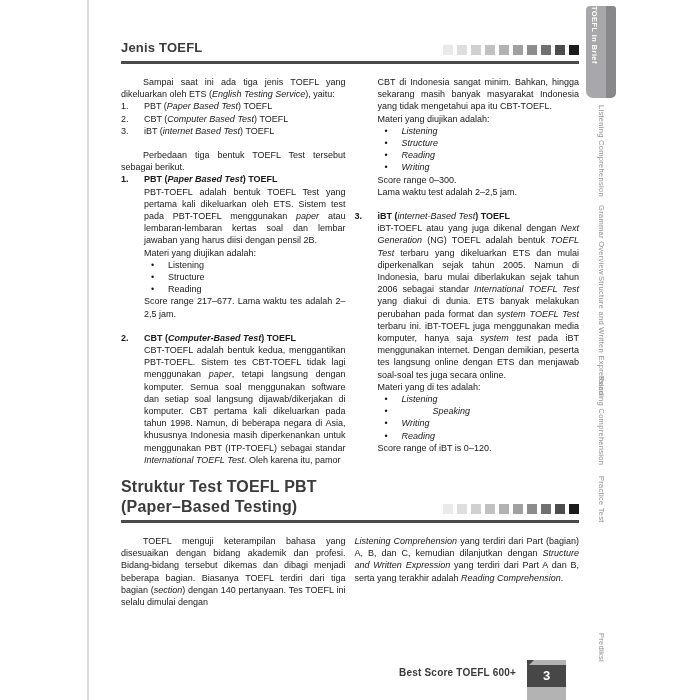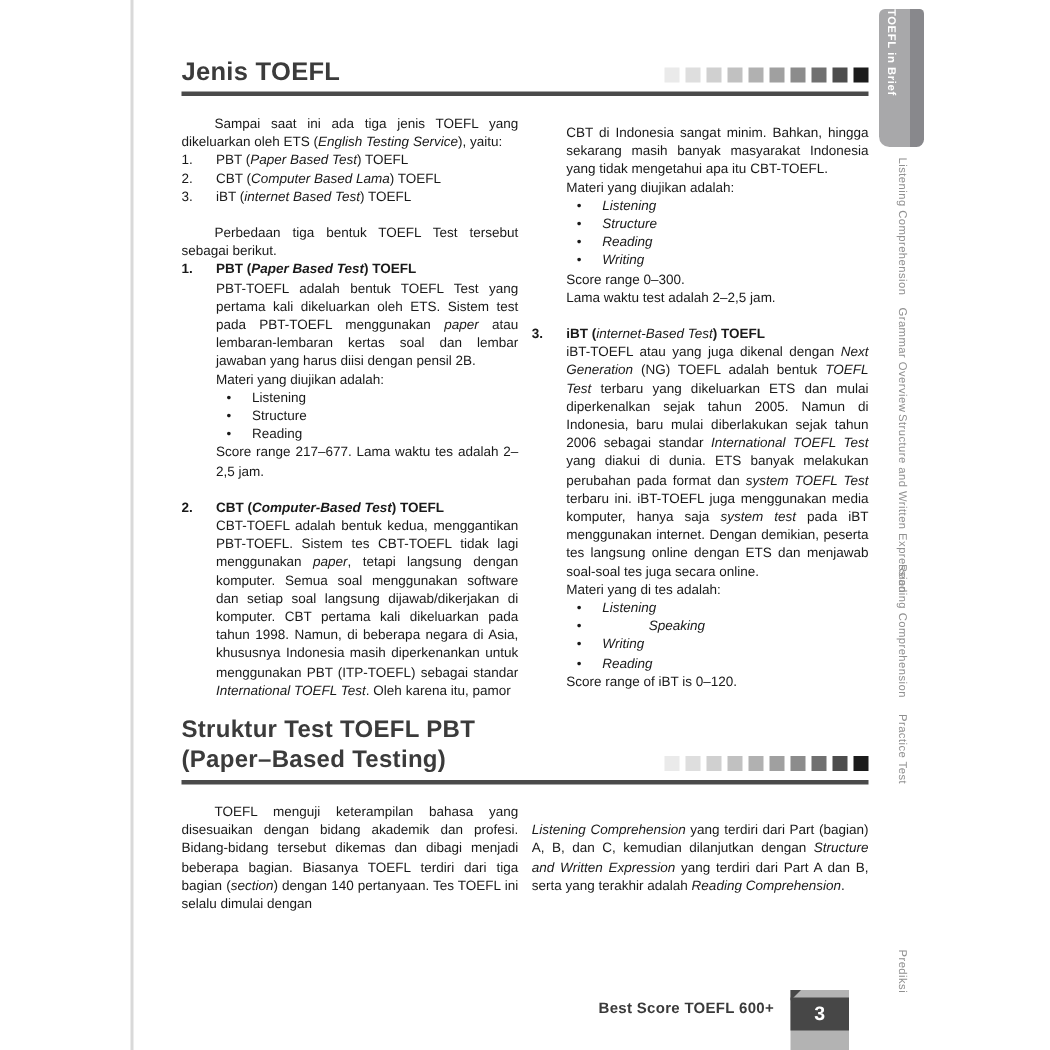--- a/index.html
+++ b/index.html
@@ -9,27 +9,27 @@
     font-family:"Liberation Sans",sans-serif;
     color:#1c1c1c;
   }
   .page-edge{position:absolute;left:87px;top:0;width:2px;height:700px;background:#d9d9d9;}
 
   .section{position:absolute;left:121px;width:458px;}
   .sec1{top:38px;}
   .sec2{top:477px;}
 
   .sec-head{display:flex;justify-content:space-between;align-items:flex-end;}
-  .sec-title{font-size:17px;line-height:20px;font-weight:700;color:#3b3b3b;letter-spacing:.2px;margin:0;}
+  .sec-title{font-size:13px;line-height:20px;font-weight:700;color:#3b3b3b;letter-spacing:.2px;margin:0;}
   .sec-title2{font-size:16px;line-height:20px;font-weight:700;color:#3b3b3b;letter-spacing:.2px;margin:0;}
   .squares{display:flex;gap:4px;margin-bottom:3px;}
   .sq{width:10px;height:10px;display:inline-block;}
   .rule{height:3px;background:#4a4a4a;margin-top:3px;}
 
-  .cols{display:flex;gap:9px;margin-top:12px;align-items:center;}
+  .cols{display:flex;gap:9px;margin-top:12px;}
   .col{width:225px;font-size:9px;line-height:12.2px;text-align:justify;color:#191919;}
   p{margin:0;}
   .indent{text-indent:22px;}
   .gap{height:12px;}
 
   .trow{display:flex;}
   .tnum{flex:0 0 23px;}
   .ttxt{flex:1;}
 
   .item{display:flex;}
@@ -98,21 +98,21 @@
   <div class="cols">
 
     <div class="col">
       <p class="indent"><span>Sampai saat ini ada tiga jenis TOEFL yang dikeluarkan oleh ETS (</span><span style="font-style: italic;">English Testing Service</span><span>), yaitu:</span></p>
       <div class="trow">
         <span class="tnum">1.</span>
         <span class="ttxt"><span>PBT (</span><span style="font-style: italic;">Paper Based Test</span><span>) TOEFL</span></span>
       </div>
       <div class="trow">
         <span class="tnum">2.</span>
-        <span class="ttxt"><span>CBT (</span><span style="font-style: italic;">Computer Based Lama</span><span>) TOEFL</span></span>
+        <span class="ttxt"><span>CBT (</span><span style="font-style: italic;">Computer Based Test</span><span>) TOEFL</span></span>
       </div>
       <div class="trow">
         <span class="tnum">3.</span>
         <span class="ttxt"><span>iBT (</span><span style="font-style: italic;">internet Based Test</span><span>) TOEFL</span></span>
       </div>
 
       <div class="gap"></div>
       <p class="indent">Perbedaan tiga bentuk TOEFL Test tersebut sebagai berikut.</p>
 
       <div class="item">

